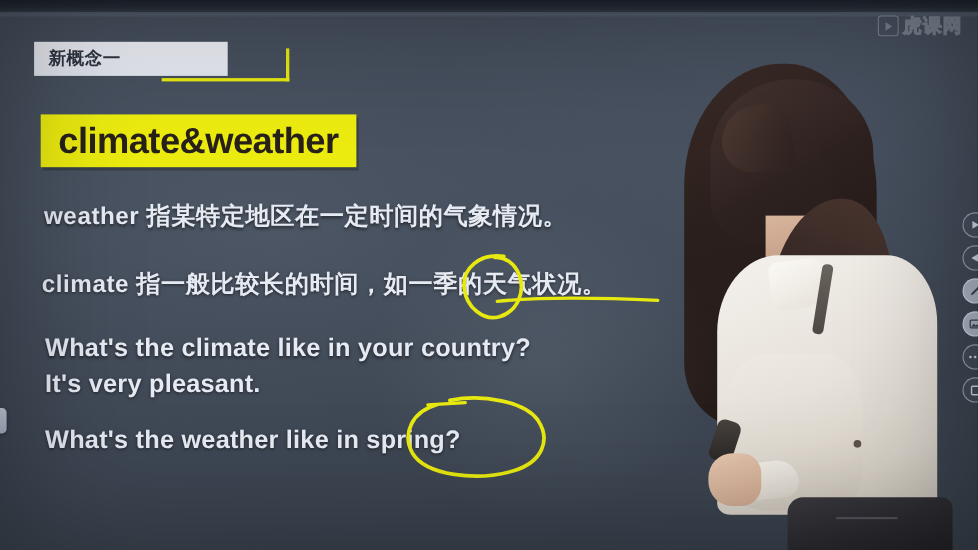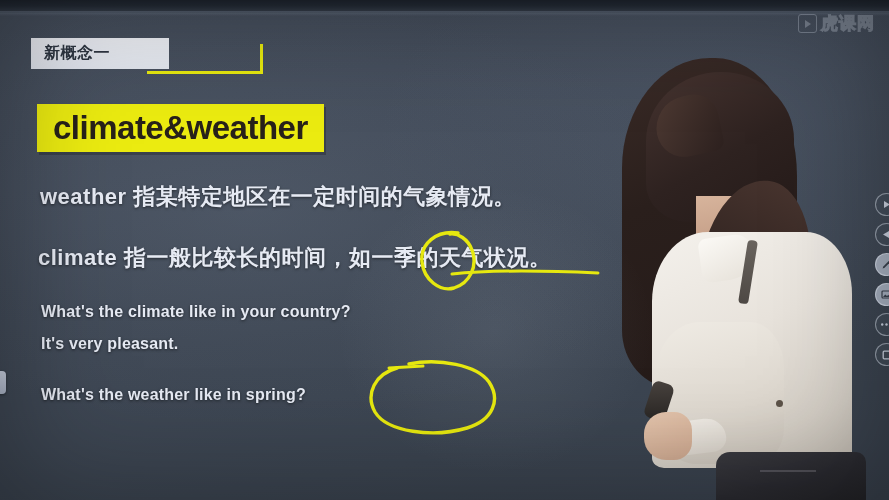--- a/index.html
+++ b/index.html
@@ -48,21 +48,21 @@
 
   
   #slide { position:absolute; left:0; top:0; width:620px; height:500px; }
 
   #badge-wrap { position:absolute; left:31px; top:38px; width:215px; height:38px; }
   #badge-bracket {
     position:absolute; left:116px; top:6px; width:116px; height:30px;
     border-right:3px solid #e6e80f; border-bottom:3px solid #e6e80f;
   }
   #badge-box {
-    position:absolute; left:0; top:0; width:138px; height:31px;
+    position:absolute; left:0; top:0; width:176px; height:31px;
     background:linear-gradient(180deg,#eef0f6 0%,#e2e6ef 100%);
     display:flex; align-items:center; padding-left:13px;
   }
   #badge-label {
     font-size:16px; color:#2e3642; font-weight:bold; letter-spacing:0.5px;
   }
 
   #title-band {
     position:absolute; left:37px; top:104px; height:48px; padding:0 16px 0 16px;
     background:#ebeb10; display:flex; align-items:center;
@@ -73,21 +73,21 @@
     font-size:33px; font-weight:bold; color:#27211a; letter-spacing:-0.5px;
     white-space:nowrap;
   }
 
   .line {
     position:absolute; color:#e6eaf3; font-weight:bold;
     text-shadow:0 1px 3px rgba(0,0,0,0.55);
     white-space:nowrap;
   }
   .cn { font-size:22px; letter-spacing:0.5px; }
-  .en { font-size:16px; letter-spacing:0.2px; }
+  .en { font-size:23px; letter-spacing:0.2px; }
 
   #l-cn1 { left:40px; top:182px;text-align:center; }
   #l-cn2 { left:38px; top:243px; }
   #l-en1 { left:41px; top:303px; }
   #l-en2 { left:41px; top:335px; }
   #l-en3 { left:41px; top:386px;text-align:right; }
   #l-en4 { left:41px; top:414px; }
 
   
   .annot { position:absolute; pointer-events:none; }

